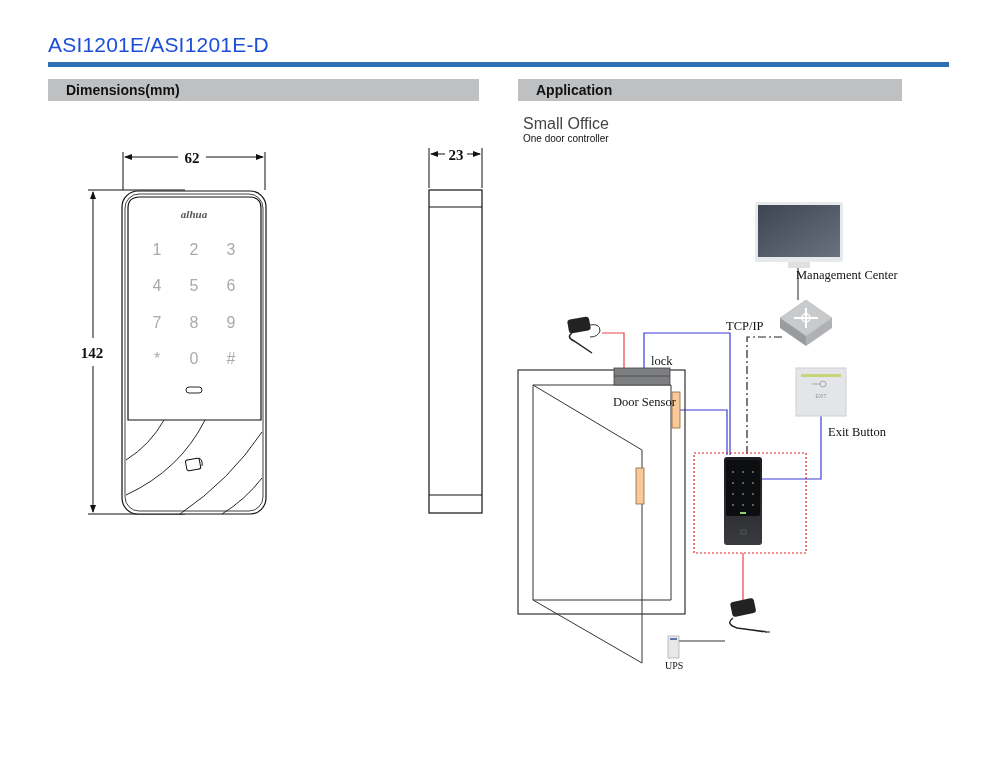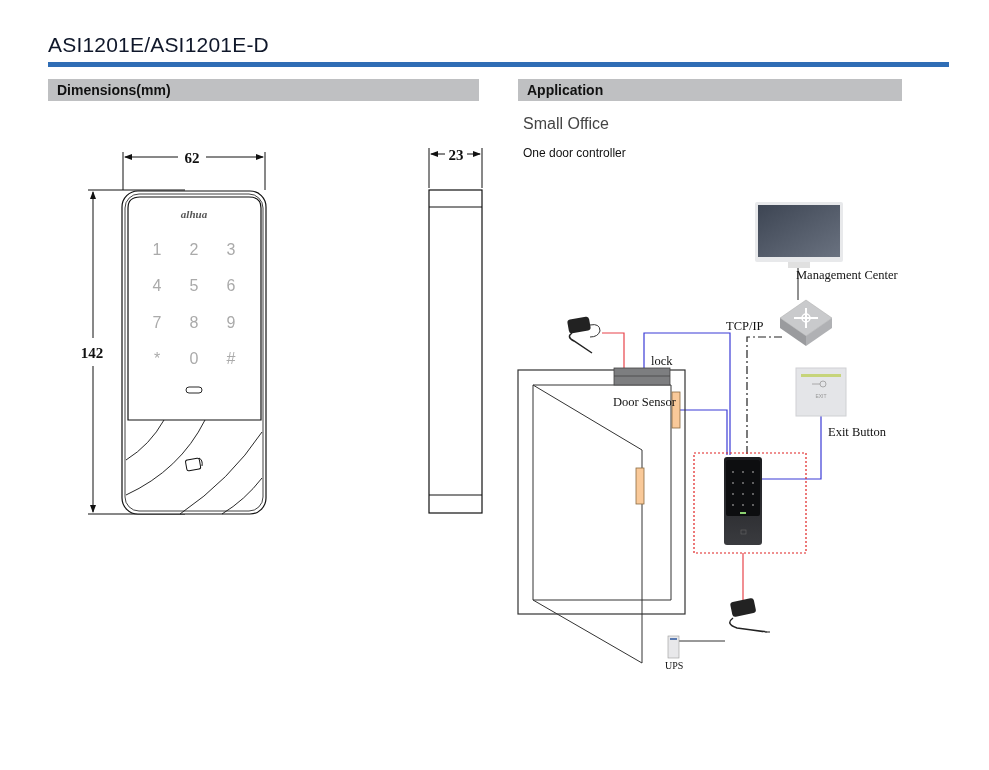--- a/index.html
+++ b/index.html
@@ -1,24 +1,24 @@
 <!DOCTYPE html>
 <html><head>
 <meta charset="utf-8">
 <style>
   html,body{margin:0;padding:0;background:#ffffff;}
   body{width:989px;height:770px;position:relative;overflow:hidden;font-family:"Liberation Sans",sans-serif;color:#222;}
-  .title{position:absolute;left:48px;top:33px;font-size:21px;font-weight:normal;color:#0f172a;letter-spacing:0.2px;}
+  .title{position:absolute;left:48px;top:33px;font-size:21px;font-weight:normal;color:#1d4ed8;letter-spacing:0.2px;}
   .rule{position:absolute;left:48px;top:62px;width:901px;height:5px;background:#2f6db5;}
   .section-bar{position:absolute;top:79px;height:22px;background:#bfc0c2;}
-  .section-bar span{position:absolute;left:9px;top:3px;font-size:14px;font-weight:bold;color:#111;}
+  .section-bar span{position:absolute;left:18px;top:3px;font-size:14px;font-weight:bold;color:#111;}
   #bar-dim{left:48px;width:431px;}
   #bar-app{left:518px;width:384px;}
   .sub-title{position:absolute;left:523px;top:115px;font-size:16px;color:#444;}
-  .sub-caption{position:absolute;left:523px;top:146px;font-size:12px;color:#111;}
+  .sub-caption{position:absolute;left:523px;top:133px;font-size:10px;color:#111;}
   svg{position:absolute;left:0;top:0;}
   .dimtxt{font-family:"Liberation Serif",serif;font-weight:bold;font-size:15px;fill:#111;}
   .key{font-family:"Liberation Sans",sans-serif;font-size:16px;fill:#aaa;}
   .lbl{font-family:"Liberation Serif",serif;font-size:12.5px;fill:#111;}
   .lbl-sm{font-family:"Liberation Serif",serif;font-size:10px;fill:#111;}
 </style>
 </head>
 <body>
 
 <div class="title">ASI1201E/ASI1201E-D</div>

